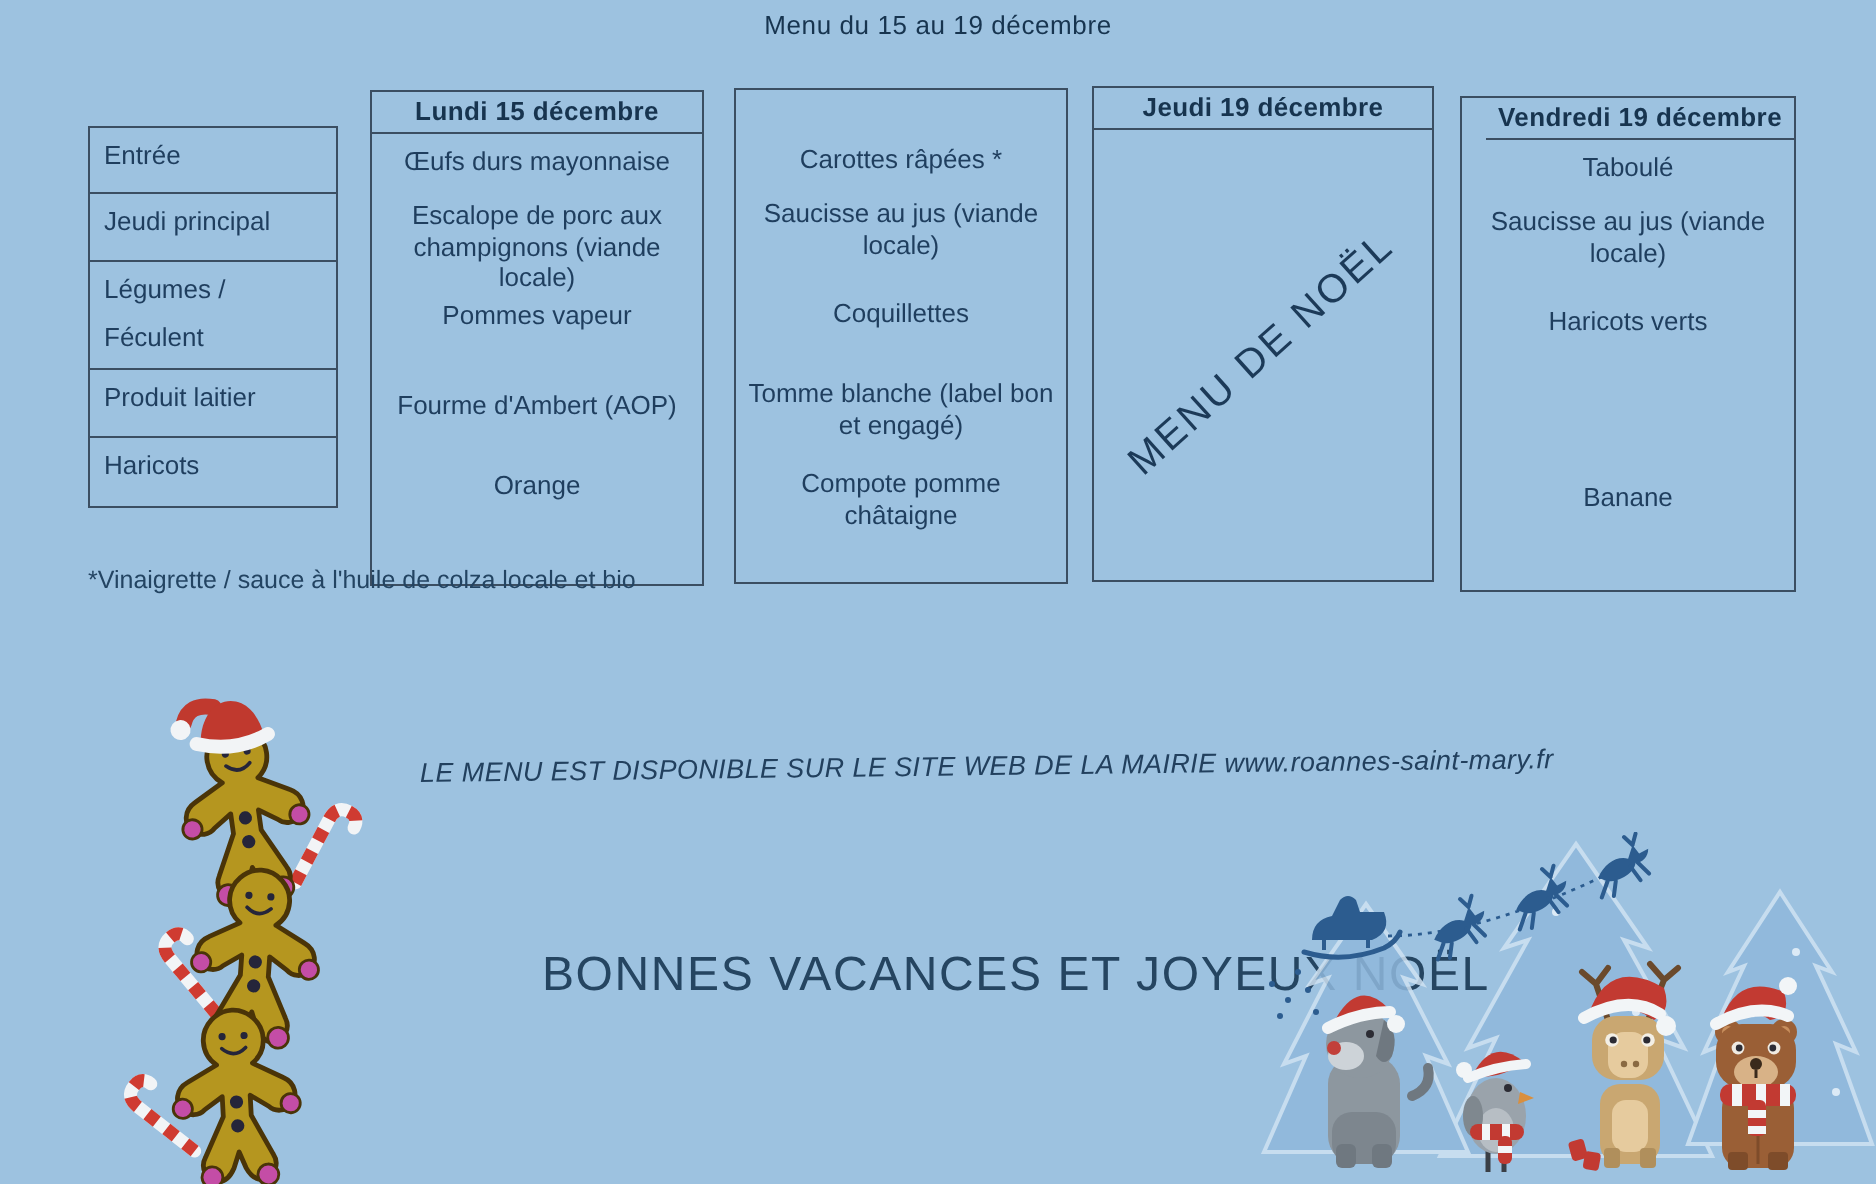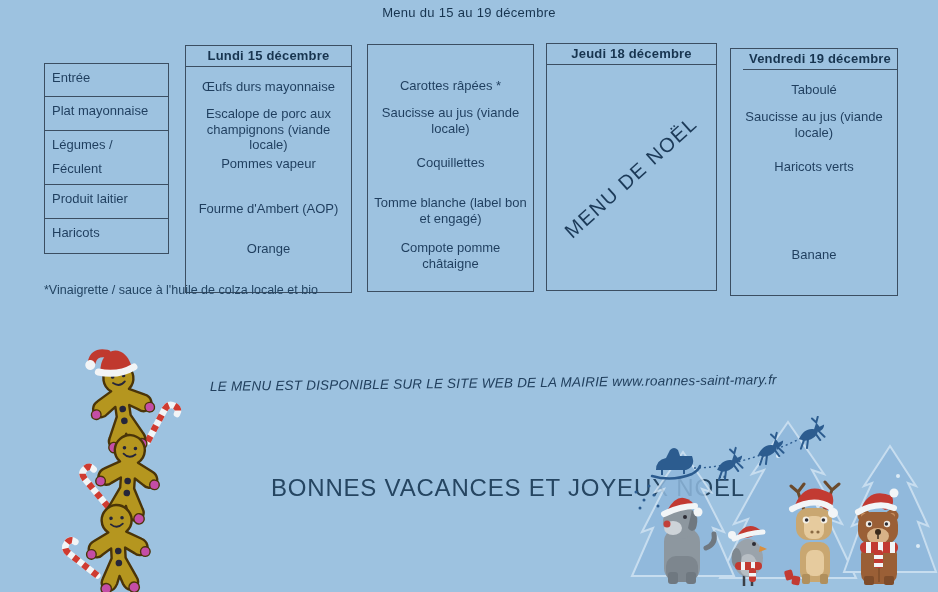--- a/index.html
+++ b/index.html
@@ -47,21 +47,20 @@
     height:20px;line-height:20px;
     border-bottom:1.4px solid #3b4e62;
     text-align:center;font-size:13px;font-weight:bold;
     color:#17344f;letter-spacing:.2px;
   }
   .day .item{
     position:absolute;left:0;right:0;
     text-align:center;
     font-size:13px;line-height:15.5px;
     padding:0 5px;
-    margin-top:6px;
   }
   #day-lundi{left:185px;top:45px;}
   #day-mardi{left:367px;top:44px;}
   #day-jeudi{left:546px;top:43px;width:171px;}
   #day-vendredi{left:730px;top:48px;width:168px;padding-left:12px;}
   .slot-entree{top:27px;} .slot-plat{top:54px;}
   .slot-legumes{top:104px;} .slot-laitier{top:144px;}
   #day-lundi .slot-laitier{top:149px;}
   .slot-dessert{top:189px;}
   #day-vendredi .slot-dessert{top:192px;}
@@ -101,21 +100,21 @@
 <div class="page">
 
   <h1 class="title">Menu du 15 au 19 décembre</h1>
 
   <div class="labels">
     <div class="cell c-h34">
       <span>Entrée</span>
 
     </div>
     <div class="cell c-h35">
-      <span>Plat mayonnaise</span>
+      <span>Jeudi principal</span>
 
     </div>
     <div class="cell c-h55">
       <span>Légumes /</span>
       <span>Féculent</span>
     </div>
     <div class="cell c-h35">
       <span>Produit laitier</span>
 
     </div>
@@ -136,21 +135,21 @@
 
   <div class="day" id="day-mardi">
     <div class="item slot-entree">Carottes râpées *</div>
     <div class="item slot-plat">Saucisse au jus (viande locale)</div>
     <div class="item slot-legumes">Coquillettes</div>
     <div class="item slot-laitier">Tomme blanche (label bon et engagé)</div>
     <div class="item slot-dessert">Compote pomme châtaigne</div>
   </div>
 
   <div class="day" id="day-jeudi">
-    <div class="head">Jeudi 18 décembre</div>
+    <div class="head">Jeudi 19 décembre</div>
     <div class="noel-wrap">
       <span>MENU DE NOËL</span>
     </div>
   </div>
 
   <div class="day" id="day-vendredi">
     <div class="head">Vendredi 19 décembre</div>
     <div class="item slot-entree">Taboulé</div>
     <div class="item slot-plat">Saucisse au jus (viande locale)</div>
     <div class="item slot-legumes">Haricots verts</div>

